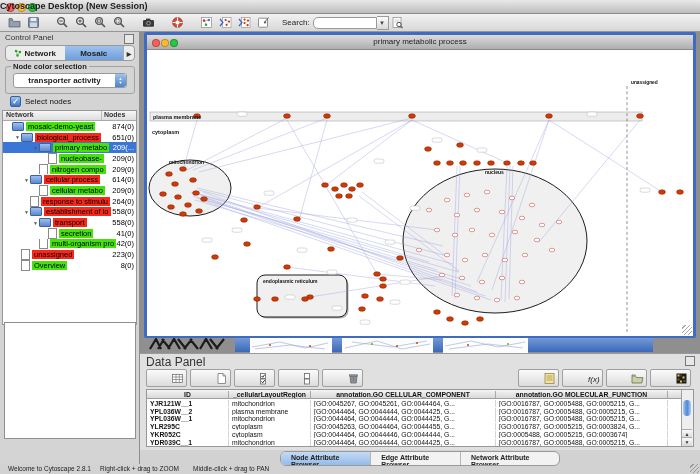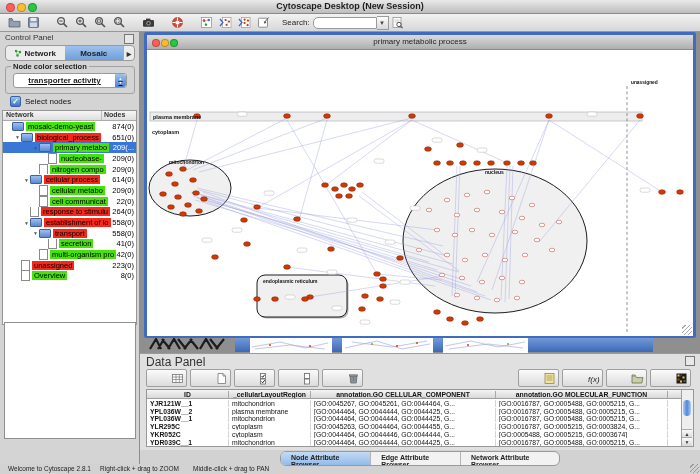--- a/index.html
+++ b/index.html
@@ -3,21 +3,21 @@
 <meta charset="utf-8">
 <style>
   html,body{margin:0;padding:0;}
   body{width:700px;height:474px;position:relative;overflow:hidden;background:#d2d2d2;
        font-family:"Liberation Sans",sans-serif;-webkit-font-smoothing:antialiased;}
   .abs{position:absolute;}
   
   #titlebar{left:0;top:0;width:700px;height:13px;background:linear-gradient(#e9e9e9,#bdbdbd);
     border-bottom:1px solid #8a8a8a;}
   .light{position:absolute;top:3px;width:7px;height:7px;border-radius:50%;border:.5px solid rgba(0,0,0,.25);}
-  #titlebar .t{position:absolute;left:0;right:0;top:1px;text-align:center;font-size:9px;font-weight:bold;color:#1d1d1d;}
+  #titlebar .t{position:absolute;left:0;right:0;top:1px;font-size:9px;font-weight:bold;color:#1d1d1d;}
   
   #toolbar{left:0;top:14px;width:700px;height:18px;background:linear-gradient(#f2f2f2,#d7d7d7);
     border-bottom:1px solid #979797;display:flex;align-items:center;padding-left:6px;box-sizing:border-box;}
   .tb-btn{width:17px;height:15px;display:flex;align-items:center;justify-content:center;margin-right:2px;}
   .tb-gap{width:10px;}
   #search-lbl{font-size:8px;color:#222;margin:0 3px 0 8px;}
   #search-input{width:56px;height:10px;border:1px solid #9a9a9a;border-radius:5px 0 0 5px;font-size:8px;padding:0 3px;background:#fff;}
   #search-drop{width:11px;height:12px;background:linear-gradient(#fdfdfd,#d8d8d8);border:1px solid #9a9a9a;border-left:none;
     font-size:6px;color:#444;display:flex;align-items:center;justify-content:center;}
   
@@ -25,21 +25,21 @@
   #cp-title{position:absolute;left:5px;top:1px;font-size:8px;color:#333;}
   .float-ic{position:absolute;width:8px;height:8px;}
   #cp-tabs{position:absolute;left:5px;top:13px;width:128px;height:14px;border:1px solid #9a9a9a;border-radius:4px;
     background:#ececec;display:flex;align-items:stretch;font-size:8px;font-weight:bold;color:#222;overflow:hidden;}
   .cp-tab{flex:1;display:flex;align-items:center;justify-content:center;gap:2px;}
   .cp-tab.sel{background:linear-gradient(#9ec2ec,#6f9fdd);}
   #cp-tab-arrow{width:10px;display:flex;align-items:center;justify-content:center;font-size:6px;color:#333;border-left:1px solid #aaa;}
   #groupbox{position:absolute;left:5px;top:34px;width:128px;height:26px;border:1px solid #a2a2a2;border-radius:3px;}
   #groupbox .legend{position:absolute;left:5px;top:-5px;background:#d4d4d4;padding:0 2px;font-size:7.5px;font-weight:bold;color:#222;}
   #combo{position:absolute;left:7px;top:6px;width:112px;height:13px;background:#fff;border:1px solid #9a9a9a;border-radius:3px;
-    font-size:8px;display:flex;align-items:center;text-decoration:underline;}
+    font-size:8px;display:flex;align-items:center;}
   #combo .cv{flex:1;text-align:center;font-weight:bold;color:#222;}
   #combo .stepper{width:11px;height:13px;background:linear-gradient(#9ec2ec,#4d82cc);border-radius:0 3px 3px 0;
     display:flex;flex-direction:column;align-items:center;justify-content:center;color:#fff;font-size:4px;line-height:4px;}
   #selrow{position:absolute;left:10px;top:64px;display:flex;align-items:center;gap:4px;font-size:8px;color:#111;}
   #selrow .cb{width:9px;height:9px;border-radius:2px;background:linear-gradient(#9ec2ec,#3c74c8);border:1px solid #3462a8;
     color:#fff;font-size:8px;line-height:9px;text-align:center;font-weight:bold;}
   #treewrap{position:absolute;left:2px;top:78px;width:135px;height:215px;background:#fff;border:1px solid #979797;box-sizing:border-box;}
   #treehead{display:flex;height:9px;background:linear-gradient(#f6f6f6,#dedede);border-bottom:1px solid #aaa;
     font-size:7px;font-weight:bold;color:#333;}
   #treehead .c1{flex:1;padding-left:3px;border-right:1px solid #bbb;}
@@ -306,27 +306,20 @@
           <span class="fold"></span>
           <span class="tlabel red">cellular process</span>
           <span class="tcount">614(0)</span>
         </div>
         <div class="trow">
           <span style="width: 29px; flex: 0 0 auto;"></span>
           <span class="tarr"></span>
           <span class="file"></span>
           <span class="tlabel green">cellular metabo</span>
           <span class="tcount">209(0)</span>
-        </div>
-        <div class="trow">
-          <span style="width: 29px; flex: 0 0 auto;"></span>
-          <span class="tarr"></span>
-          <span class="file"></span>
-          <span class="tlabel green">cell communicat</span>
-          <span class="tcount">22(0)</span>
         </div>
         <div class="trow">
           <span style="width: 20px; flex: 0 0 auto;"></span>
           <span class="tarr"></span>
           <span class="file"></span>
           <span class="tlabel red">response to stimulu</span>
           <span class="tcount">264(0)</span>
         </div>
         <div class="trow">
           <span style="width: 20px; flex: 0 0 auto;"></span>

